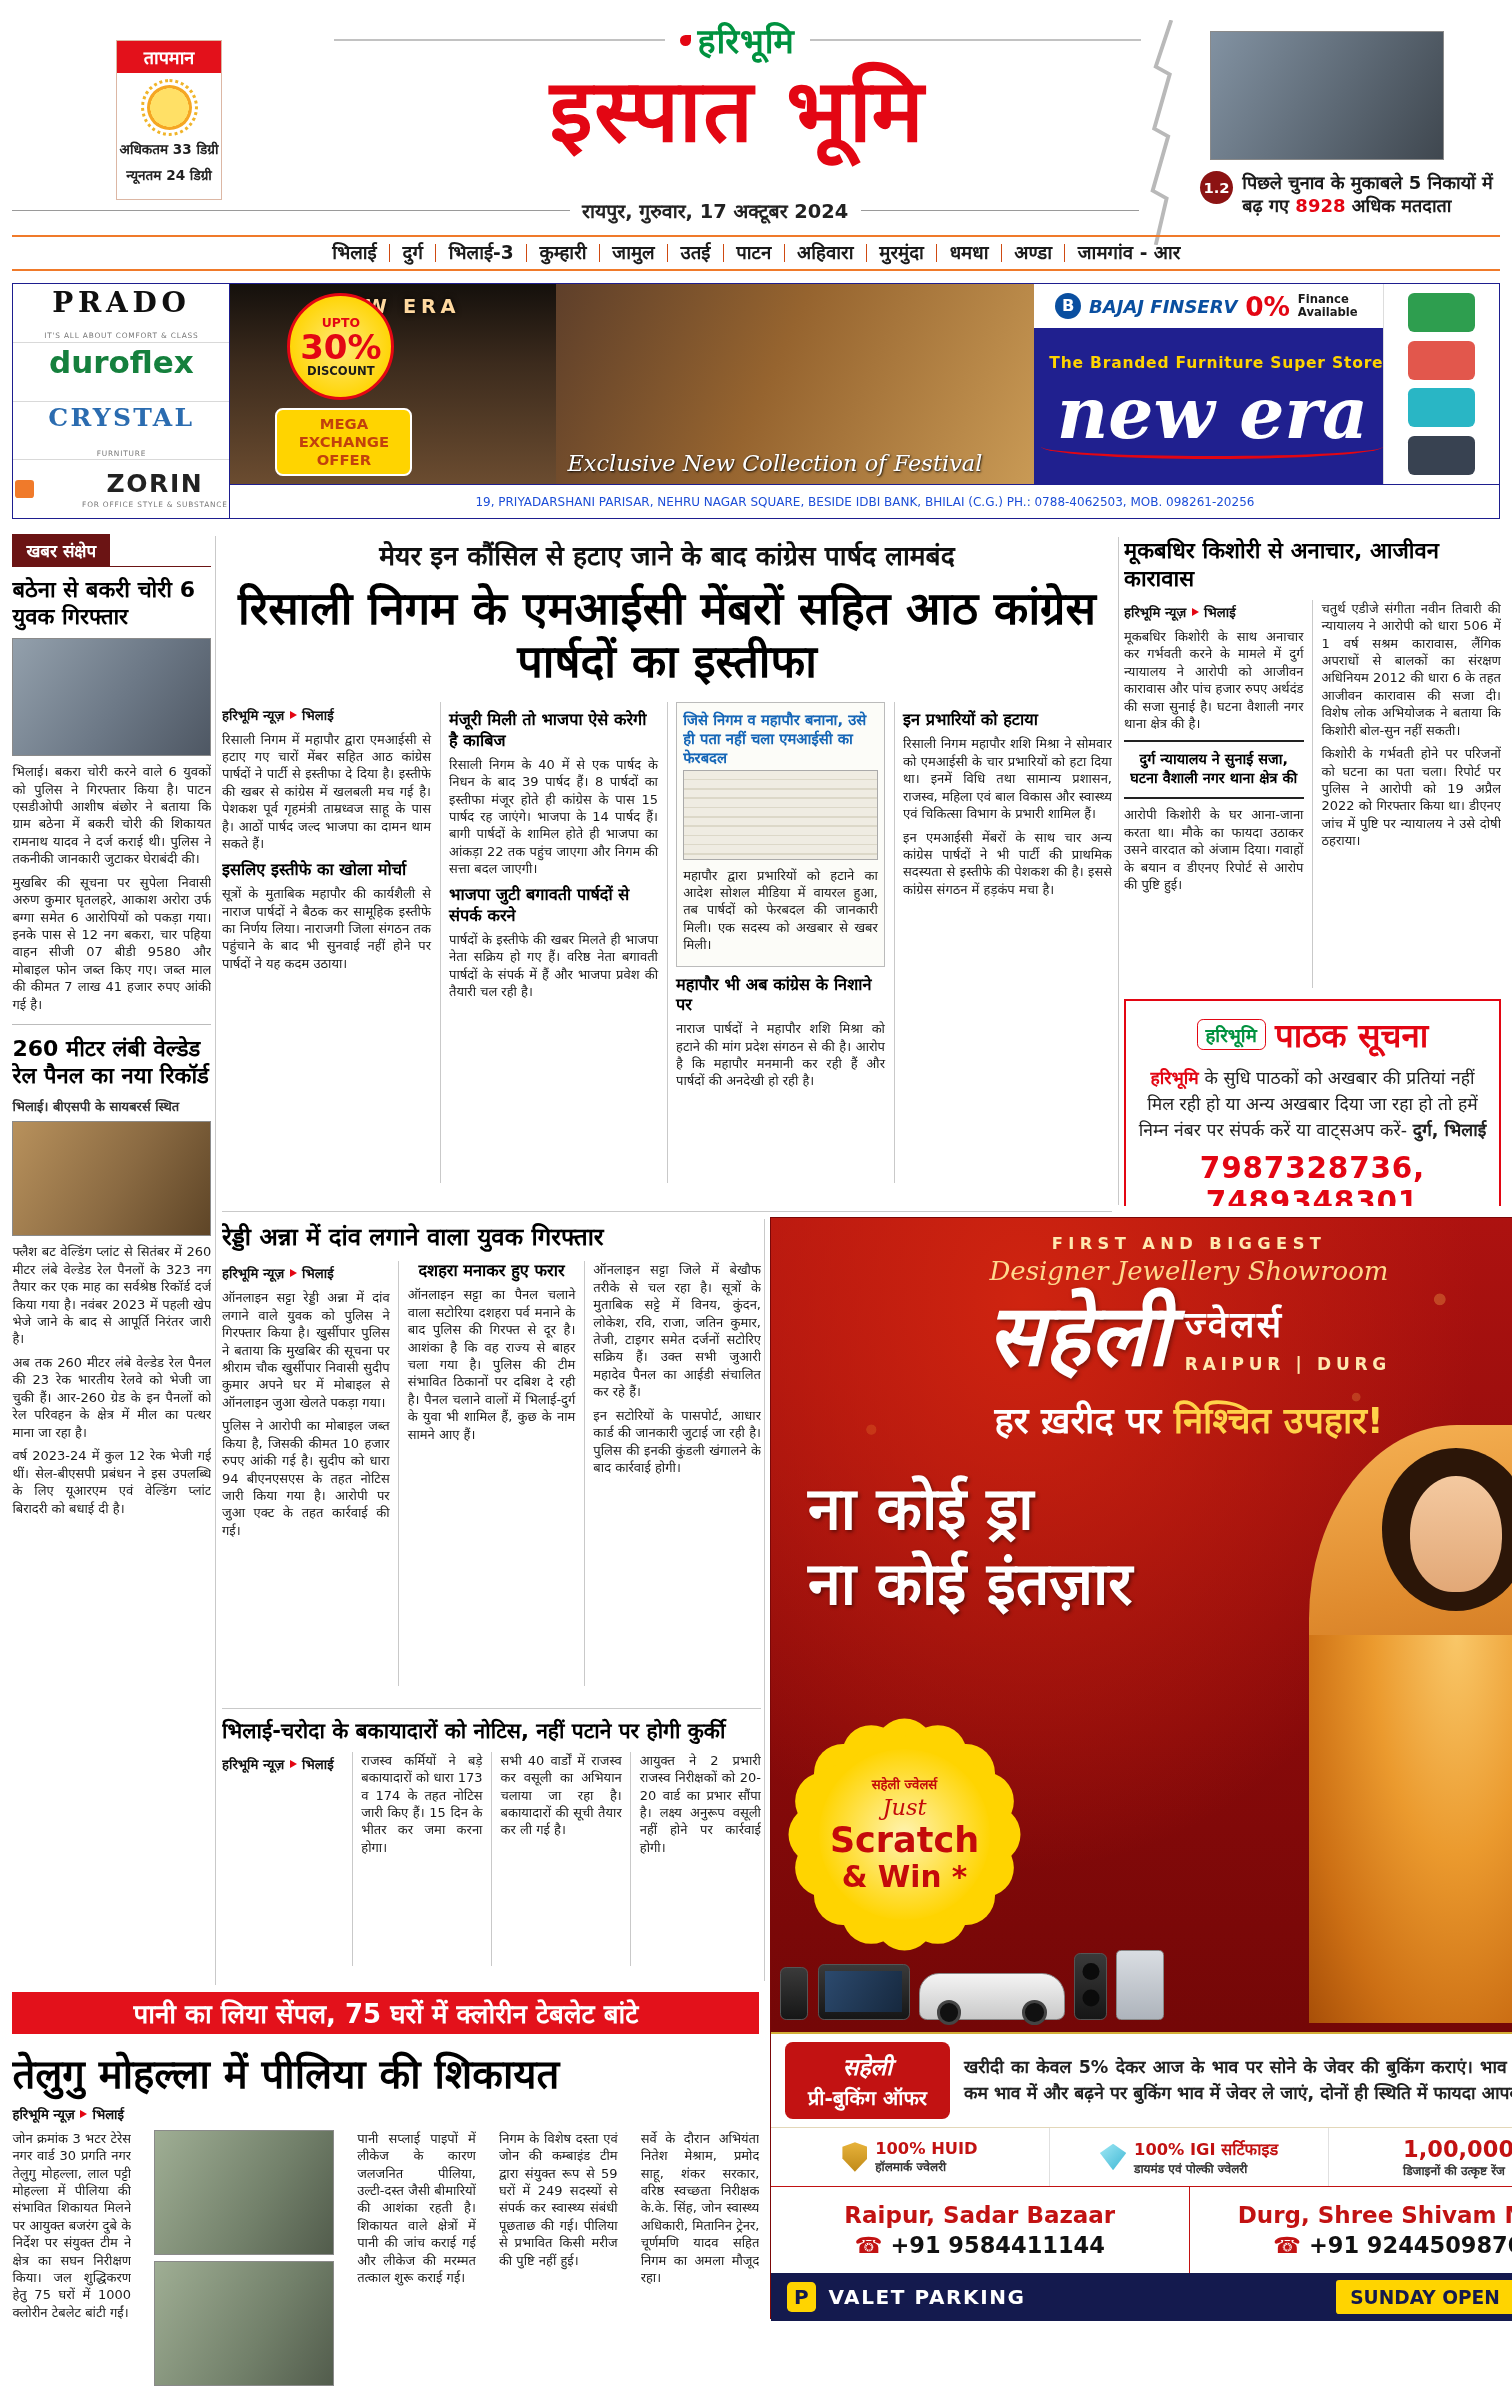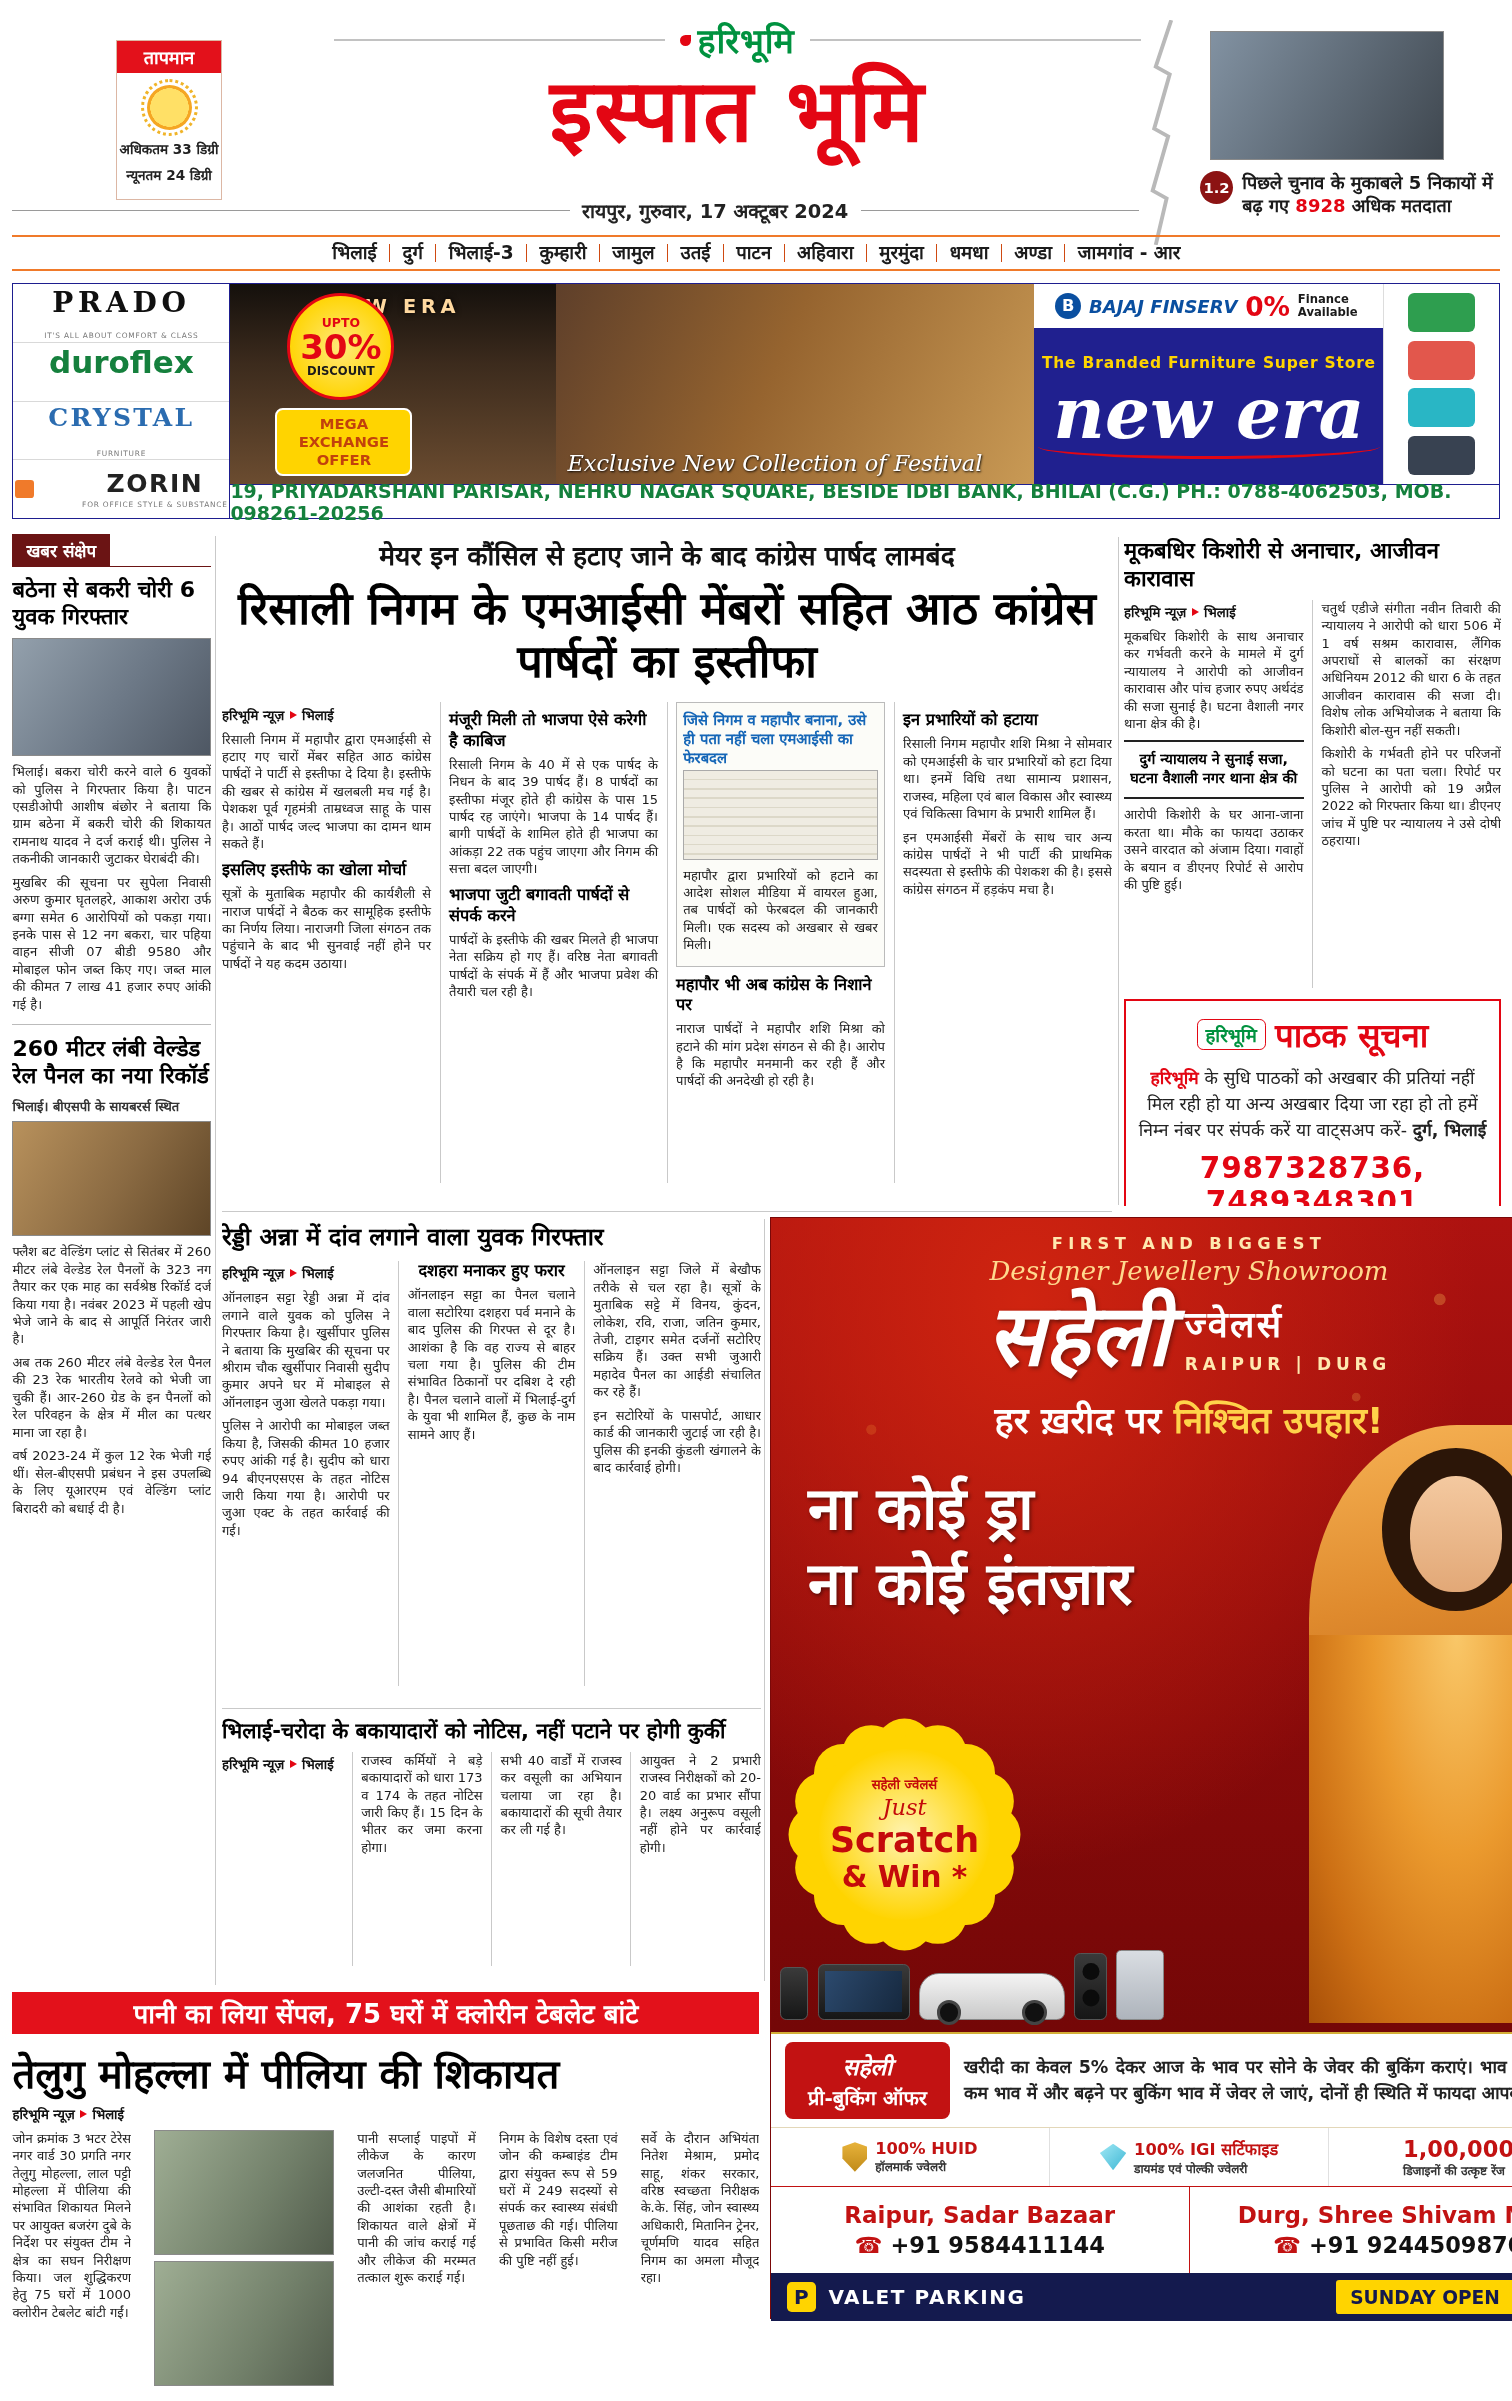--- a/index.html
+++ b/index.html
@@ -58,27 +58,27 @@
 .ba-shop{width:326px;background:linear-gradient(180deg,#14100c 0%,#3c2b1d 40%,#6b4c30 100%);position:relative}
 .shop-sign{position:absolute;top:11px;left:50%;transform:translateX(-50%);font-size:19.4px;font-weight:700;letter-spacing:4.7px;color:#ffd9a0;text-shadow:0 0 6.2px #000;white-space:nowrap}
 .ba-sofa{flex:1;background:linear-gradient(115deg,#5e3f2a 0%,#96642f 45%,#c99a55 100%);position:relative}
 .festival{position:absolute;left:11px;bottom:7.8px;font-style:italic;font-size:22.5px;color:#fff;font-family:"DejaVu Serif",serif;text-shadow:0.8px 0.8px 2.3px #000}
 .ba-blue{width:349px;display:flex;flex-direction:column}
 .fin{height:45px;background:#fff;display:flex;align-items:center;justify-content:center;gap:7.8px;border-bottom:1.6px solid #1e1e8f}
 .fin-b{width:26.4px;height:26.4px;border-radius:50%;background:#0a4fa0;color:#fff;font-weight:700;font-size:16.3px;display:flex;align-items:center;justify-content:center}
 .fin-name{color:#0a4fa0;font-weight:700;font-size:18px;font-style:italic}
 .fin-pct{color:#e30613;font-weight:800;font-size:26.4px}
 .fin-av{color:#1b1b1b;font-weight:700;font-size:11.6px;line-height:1.1;width:65px}
-.store-wrap{flex:1;background:#20208f;display:flex;flex-direction:column;align-items:center;justify-content:center;gap:6.2px}
+.store-wrap{flex:1;background:#20208f;display:flex;flex-direction:column;align-items:flex-end;justify-content:center;gap:6.2px}
 .store-tag{color:#ffd400;font-size:15.5px;font-weight:700;letter-spacing:0.8px}
 .store-name{color:#fff;font-size:71px;font-weight:700;font-style:italic;font-family:"DejaVu Serif",serif;line-height:1;border-bottom:3.9px solid #e30613;padding:0 15.5px 7.8px;border-radius:0 0 50% 50%/0 0 12.4px 12.4px}
 .ba-icons{width:116px;background:#fff;display:flex;flex-direction:column;align-items:center;justify-content:space-evenly;border-left:0.8px solid #ddd}
 .tile{width:67px;height:39px;border-radius:6.2px}
 .tile1{background:#2e9e4f}.tile2{background:#e2574c}.tile3{background:#29b6c5}.tile4{background:#384251}
-.ba-addr{height:34px;background:#fff;border-top:1.6px solid #1e1e8f;display:flex;align-items:center;justify-content:center;font-weight:700;font-size:19px;color:#15803d}
+.ba-addr{height:34px;background:#fff;border-top:1.6px solid #1e1e8f;display:flex;align-items:center;justify-content:center;font-weight:400;font-size:12px;color:#1d4ed8}
 .disc{position:absolute;left:57px;top:9.3px;width:107px;height:107px;border-radius:50%;background:radial-gradient(circle,#ffe97a,#ffd400 75%);border:3.1px solid #e30613;display:flex;flex-direction:column;align-items:center;justify-content:center;color:#e30613;z-index:5}
 .disc .du{font-size:12.4px;font-weight:700}
 .disc .dp{font-size:34px;font-weight:800;line-height:1}
 .disc .dw{font-size:11.6px;font-weight:700;color:#1b1b1b}
 .mega{position:absolute;left:45px;top:124px;width:137px;background:#ffd400;border:2.3px solid #fff;border-radius:7.8px;padding:5.4px 3.1px;text-align:center;color:#c2410c;font-weight:800;font-size:14.8px;line-height:1.2;z-index:5}
 
 .sidebar{left:12.4px;top:534px;width:199px;height:1452px;overflow:hidden}
 .kabar-wrap{border-bottom:1.6px solid #6b1414;margin-bottom:9.3px}
 .kabar{display:inline-block;background:#6b1414;color:#fff;font-weight:700;font-size:17px;padding:4.7px 14px}
 .sb-h{font-size:22px;line-height:1.22;font-weight:700;margin:4.7px 0 7.8px;color:#000}

